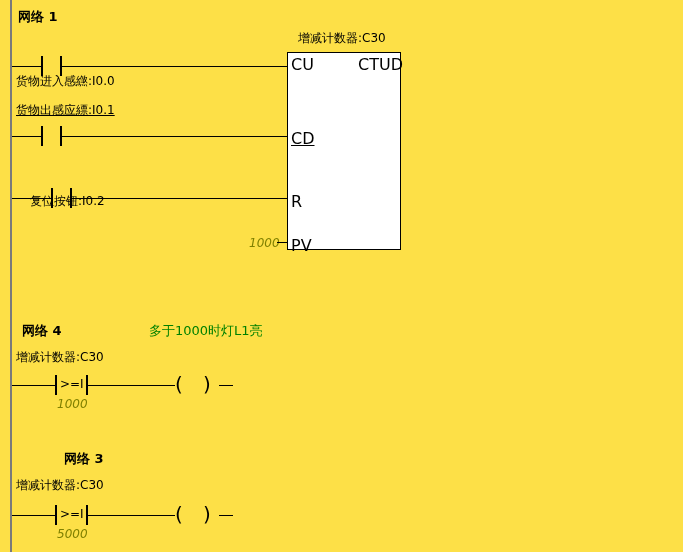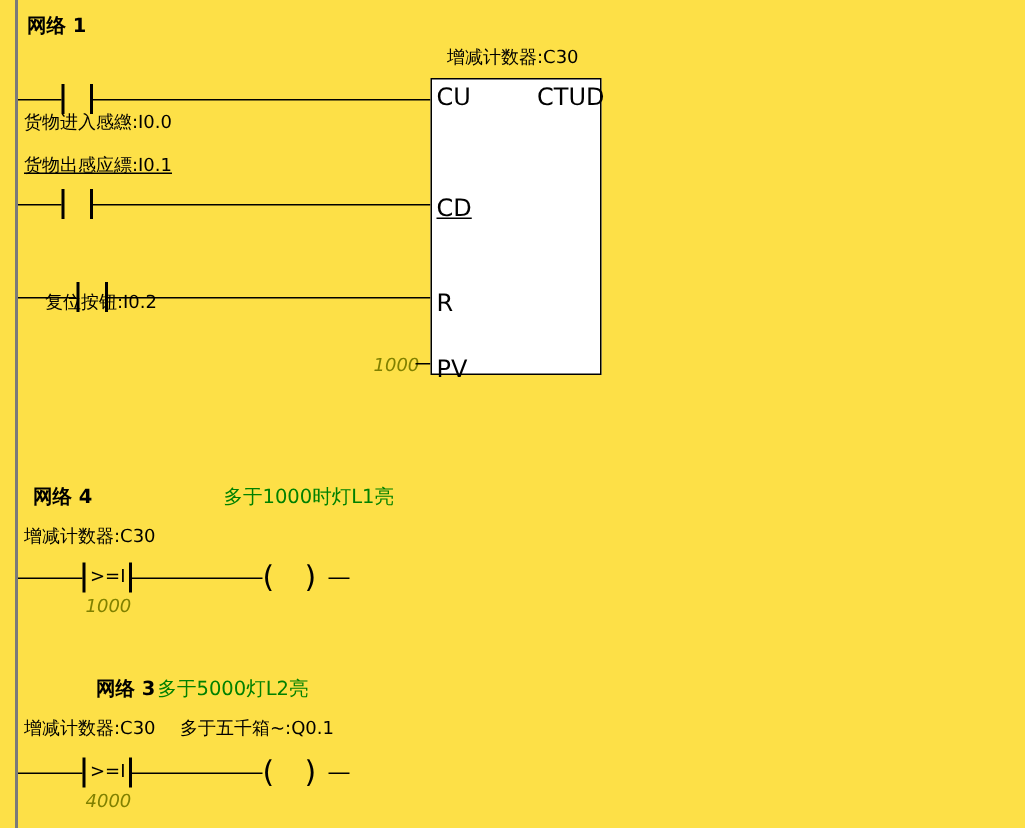--- a/index.html
+++ b/index.html
@@ -82,31 +82,29 @@
     <div class="cmp-op">&gt;=I</div>
   </div>
   <div class="wire" style="left:88px; top:385px; width:87px;"></div>
   <div class="paren" style="left:175px; top:373px;">(</div>
   <div class="paren" style="left:203px; top:373px;">)</div>
   <div class="abs" style="left:175px; top:373px; width:40px; height:24px;"></div>
   <div class="wire" style="left:219px; top:385px; width:14px;"></div>
   <div class="abs const" style="left:57px; top:397px;">1000</div>
 
   <div class="abs net-title" style="left:22px; top:450px;margin-left:42px;">网络 3</div>
-  <div class="abs comment" style="left:105px; top:450px;">多于5000灯L2亮</div>
 
   <div class="abs" style="left:16px; top:477px;">增减计数器:C30</div>
-  <div class="abs" style="left:120px; top:477px;">多于五千箱~:Q0.1</div>
 
   <div class="wire" style="left:12px; top:515px; width:43px;"></div>
   <div class="contact" style="left:55px; top:505px; width:33px;">
     <div class="bar b1"></div>
     <div class="bar b2"></div>
     <div class="cmp-op">&gt;=I</div>
   </div>
   <div class="wire" style="left:88px; top:515px; width:87px;"></div>
   <div class="paren" style="left:175px; top:503px;">(</div>
   <div class="paren" style="left:203px; top:503px;">)</div>
   <div class="abs" style="left:175px; top:503px; width:40px; height:24px;"></div>
   <div class="wire" style="left:219px; top:515px; width:14px;"></div>
-  <div class="abs const" style="left:57px; top:527px;">4000</div>
+  <div class="abs const" style="left:57px; top:527px;">5000</div>
 
 </div>
 
 </body></html>

